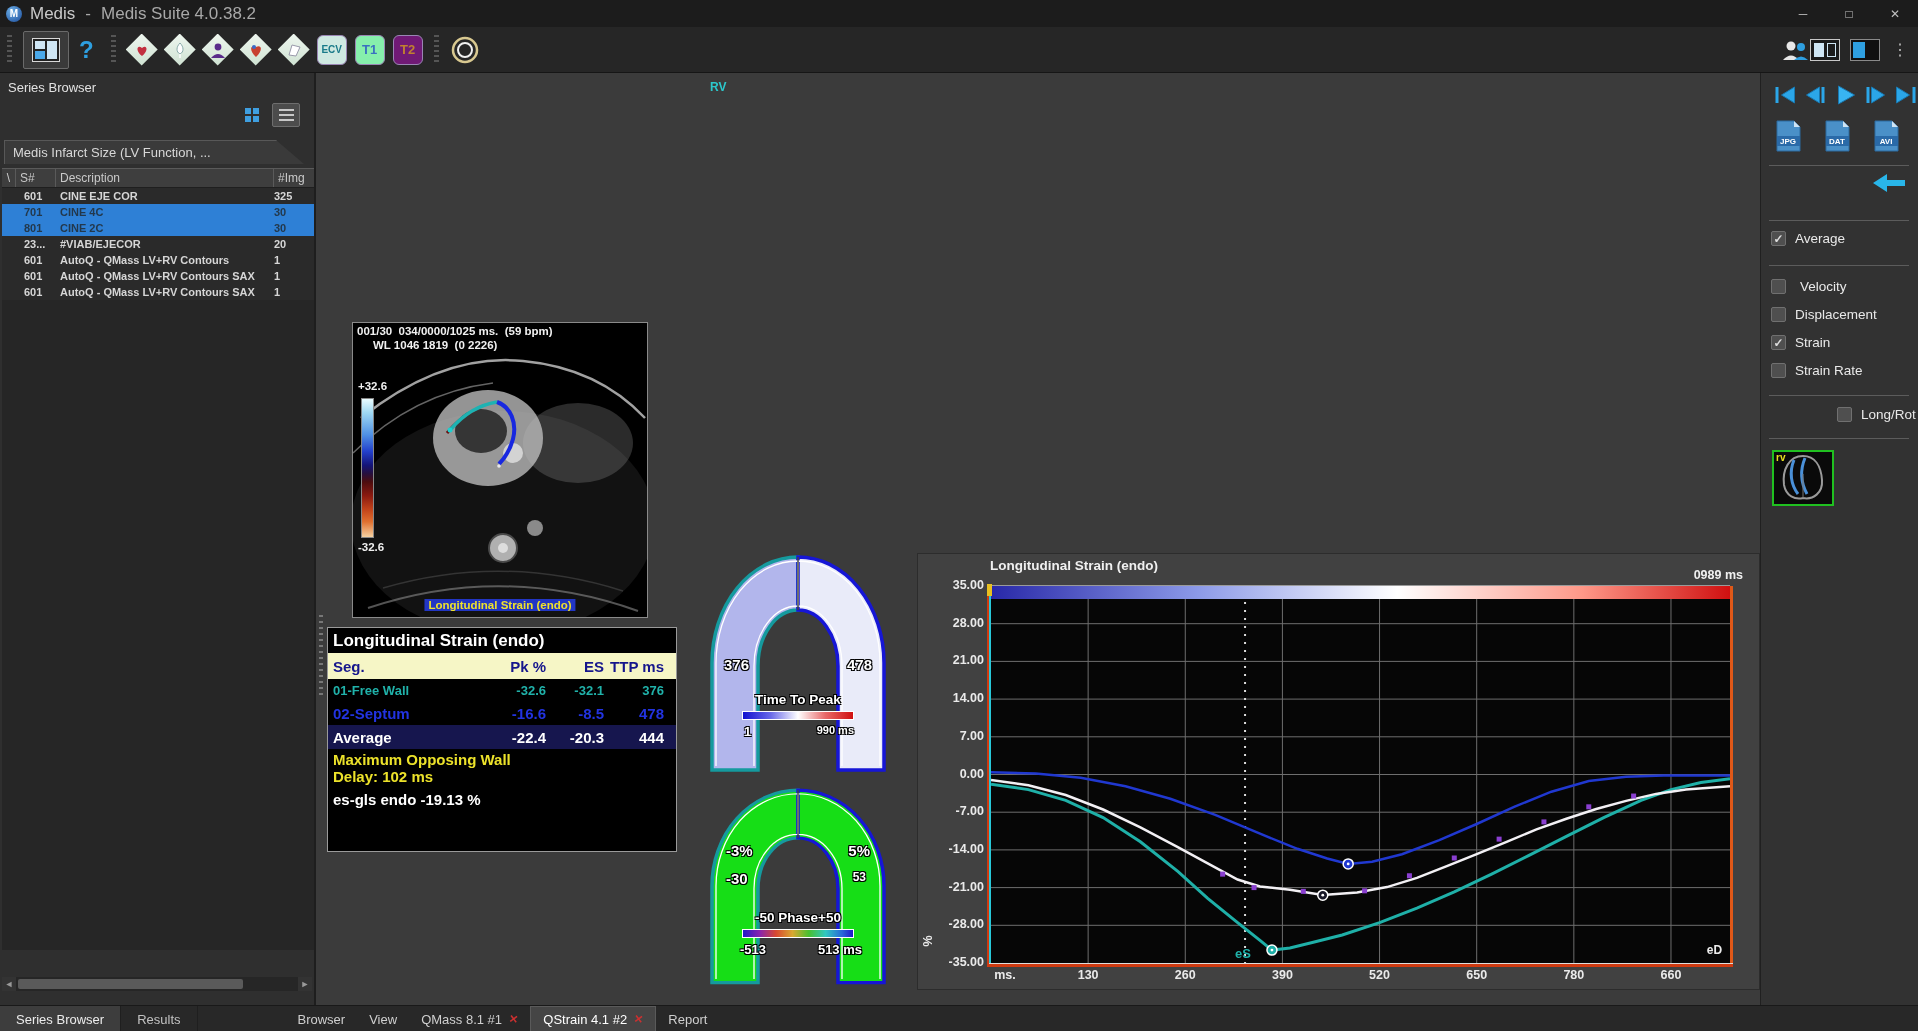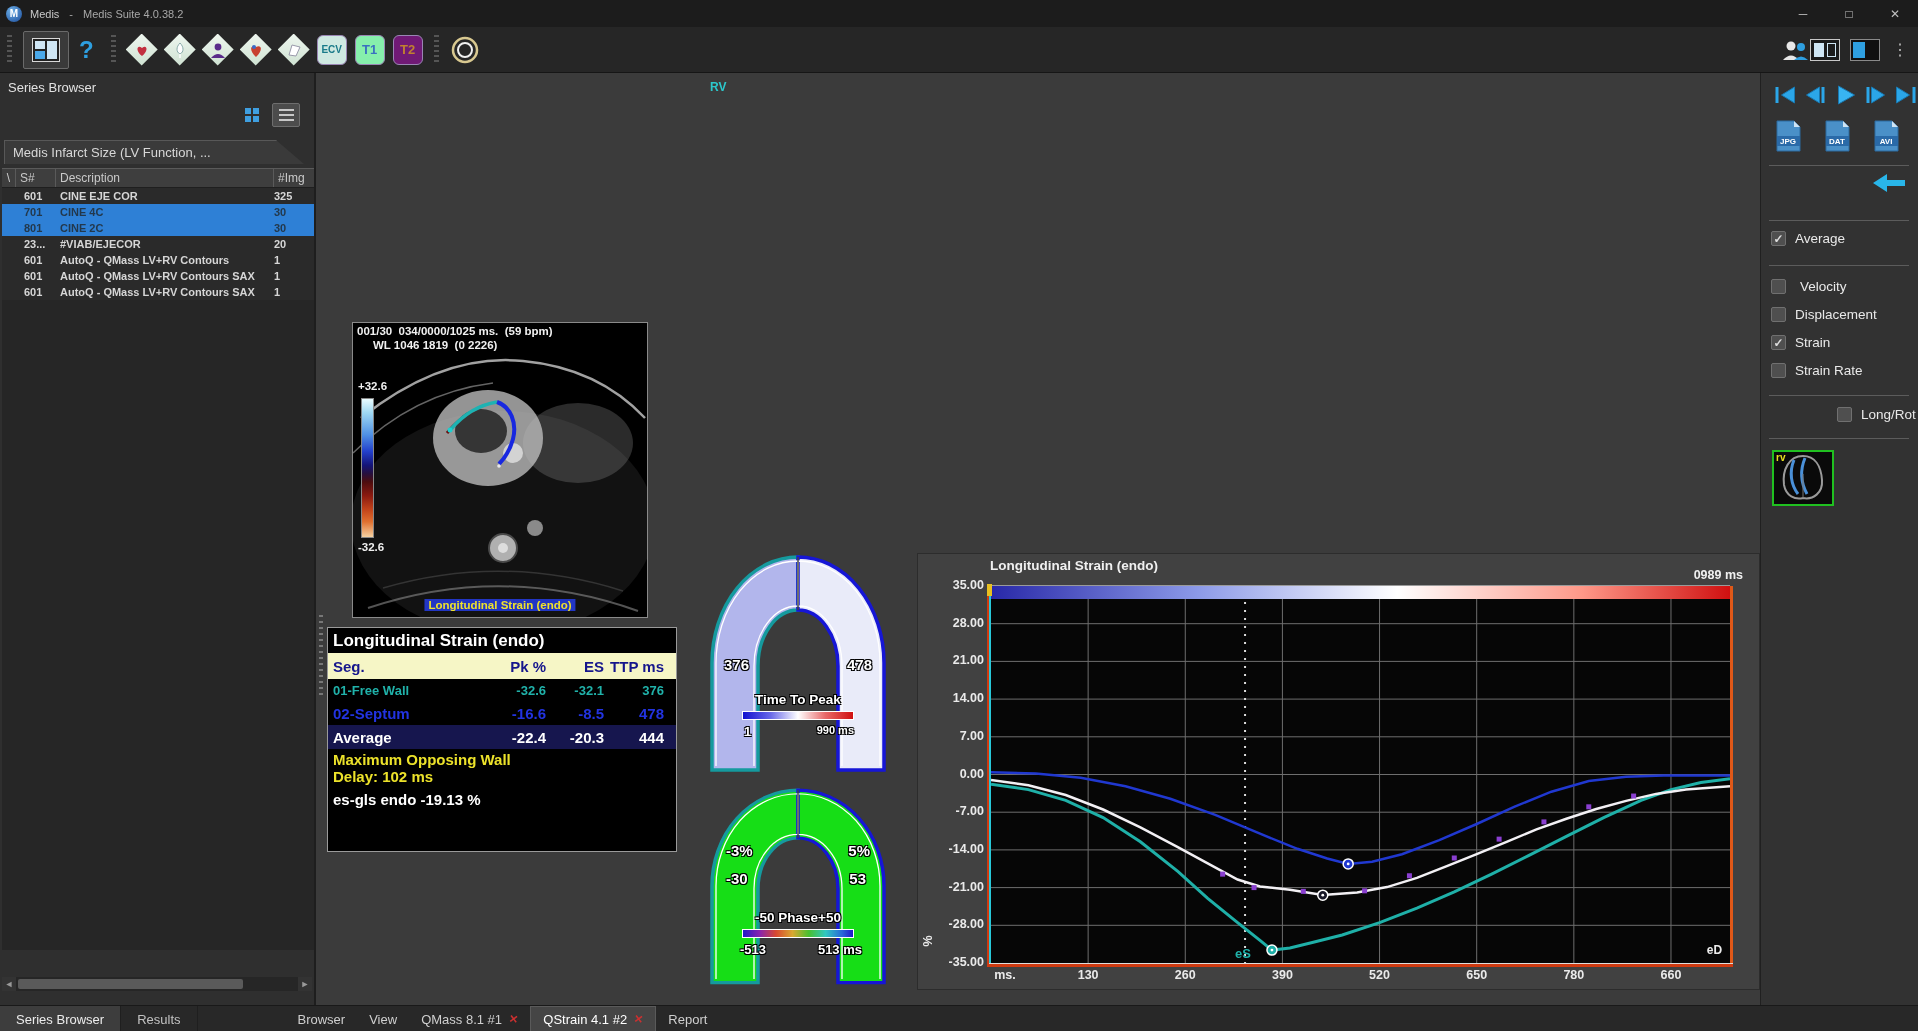--- a/index.html
+++ b/index.html
@@ -7,21 +7,21 @@
               font-family:"Liberation Sans", sans-serif; }
   .abs { position:absolute; }
   .flex { display:flex; align-items:center; }
 
   
   #titlebar { left:0; top:0; width:1918px; height:27px; background:#1c1c1c; }
   #titlebar .logo { width:16px; height:16px; border-radius:50%;
       background:radial-gradient(circle at 35% 30%, #6db0e8, #1a4a98);
       color:#fff; font-size:10px; font-weight:bold; display:flex; align-items:center; justify-content:center;
       margin:0 8px 0 6px; }
-  #titlebar .t { color:#c9c9c9; font-size:11px; margin-right:10px; }
+  #titlebar .t { color:#c9c9c9; font-size:17px; margin-right:10px; }
   #titlebar .t.dim { color:#a8a8a8; }
   .winbtns { position:absolute; right:0; top:0; height:27px; display:flex; }
   .winbtn { width:46px; height:27px; color:#c0c0c0; font-size:12px; display:flex; align-items:center; justify-content:center; }
 
   
   #toolbar { left:0; top:27px; width:1918px; height:46px; background:#262626; border-bottom:1px solid #161616; }
   .grip { width:5px; height:30px; margin:0 7px;
       background:repeating-linear-gradient(to bottom,#555 0 2px,transparent 2px 5px); }
   .toolbtn-sel { width:46px; height:38px; background:#3a3a3a; border:1px solid #6a6a6a; border-radius:2px;
       display:flex; align-items:center; justify-content:center; margin-left:4px; }
@@ -375,21 +375,21 @@
   <svg width="196" height="206" viewBox="0 0 196 228" preserveAspectRatio="none">
     <path d="M 12 222 L 12 115 A 86 106 0 0 1 98 9 L 98 62 A 40 56 0 0 0 58 118 L 58 222 Z" fill="#16de16" stroke="#159a9e" stroke-width="3.5"></path>
     <path d="M 184 222 L 184 115 A 86 106 0 0 0 98 9 L 98 62 A 40 56 0 0 1 138 118 L 138 222 Z" fill="#16de16" stroke="#1616d6" stroke-width="3.5"></path>
     <path d="M 16 218 L 16 115 A 82 102 0 0 1 98 13 L 98 58 A 44 60 0 0 0 54 118 L 54 218" fill="none" stroke="#ffffff" stroke-width="1.3"></path>
     <path d="M 180 218 L 180 115 A 82 102 0 0 0 98 13 L 98 58 A 44 60 0 0 1 142 118 L 142 218" fill="none" stroke="#ffffff" stroke-width="1.3"></path>
     <line x1="98" y1="9" x2="98" y2="62" stroke="#444" stroke-width="1.5"></line>
   </svg>
   <div class="archlbl" style="left:26px;top:60px;font-size:15px;">-3%</div>
   <div class="archlbl" style="right:26px;top:60px;font-size:15px;">5%</div>
   <div class="archlbl" style="left:26px;top:88px;font-size:15px;">-30</div>
-  <div class="archlbl" style="right:30px;top:88px;font-size:15px;">53</div>
+  <div class="archlbl" style="right:30px;top:88px;font-size:12px;">53</div>
   <div class="archlbl" style="left:0;right:0;top:128px;text-align:center;font-size:13.5px;">-50 Phase+50</div>
   <div class="scalebar phbar" style="top:147px;"></div>
   <div class="archlbl" style="left:40px;top:160px;font-size:13px;">-513</div>
   <div class="archlbl" style="right:34px;top:160px;font-size:13px;">513 ms</div>
 </div>
 
 <div id="chartpanel" class="abs">
   <div class="abs" style="left:72px;top:4px;color:#f0f0f0;font-size:13.5px;font-weight:bold;">Longitudinal Strain (endo)</div>
   <div class="abs" style="right:16px;top:14px;color:#f0f0f0;font-size:12.5px;font-weight:bold;">0989 ms</div>
 

